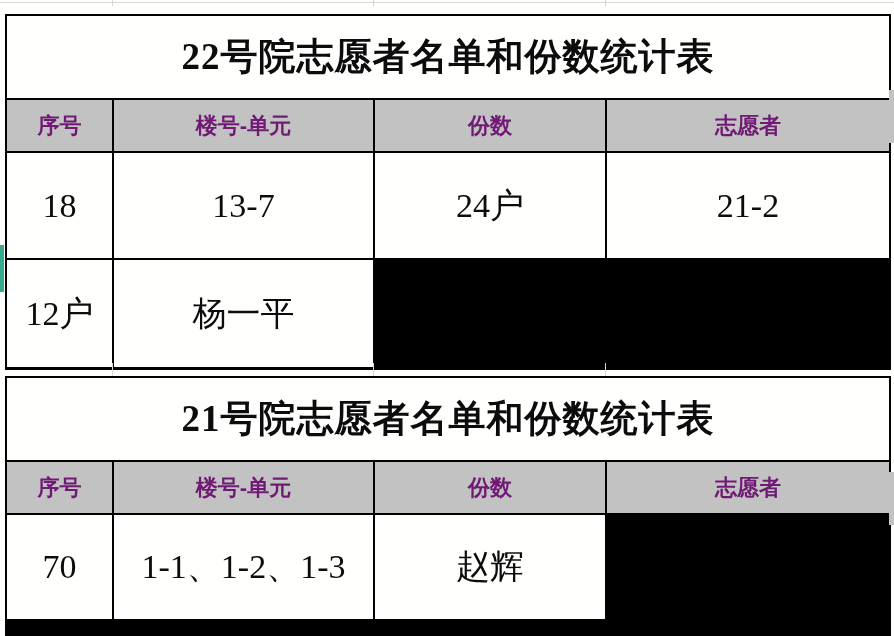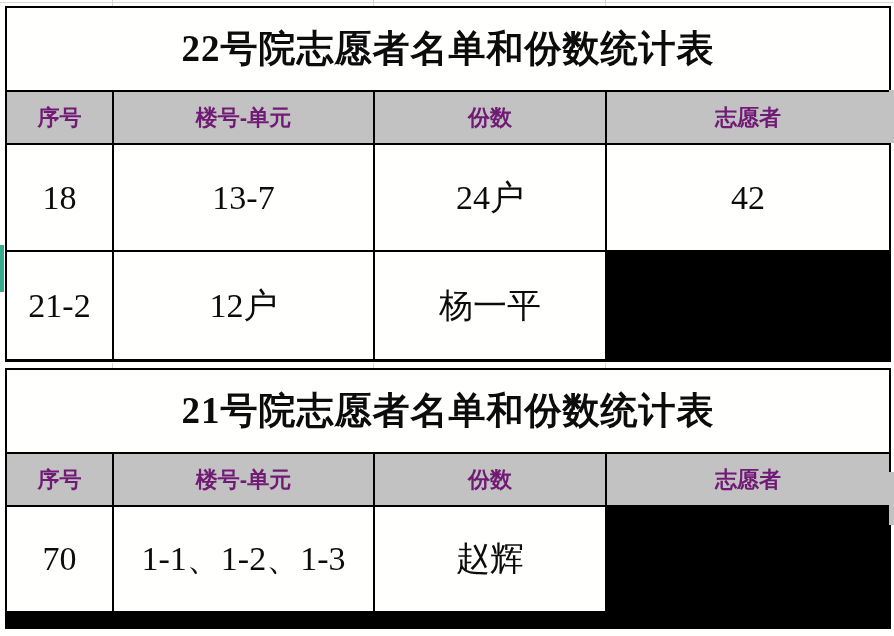--- a/index.html
+++ b/index.html
@@ -27,20 +27,21 @@
   }
   
   .tbl {
     position: absolute;
     left: 5px;
     background: #000000;
     padding: 2px;
     display: grid;
     grid-template-columns: 105px 259px 230px 282px;
     grid-gap: 2px;
+    margin-top: 8px;
   }
   .tbl1 { top: 6px;   grid-template-rows: 82px 51px 105px 107px; padding-bottom: 3px; }
   .tbl2 { top: 368px; grid-template-rows: 82px 51px 104px;       padding-bottom: 18px; }
   .cell {
     background: #fffffe;
     display: flex;
     align-items: center;
     justify-content: center;
     color: #0c0c0c;
   }
@@ -98,21 +99,20 @@
 
     <div class="cell hdr">序号</div>
     <div class="cell hdr">楼号-单元</div>
     <div class="cell hdr">份数</div>
     <div class="cell hdr">志愿者</div>
 
     <div class="cell data">18</div>
     <div class="cell data">13-7</div>
     <div class="cell data">24户</div>
 
-    <div class="cell data">42</div>
     <div class="cell data">21-2</div>
     <div class="cell data">12户</div>
     <div class="cell data">杨一平</div>
   </div>
 
   <div class="vline" style="left:112px; top:363px; height:23px;"></div>
   <div class="vline" style="left:373px; top:363px; height:23px;"></div>
   <div class="vline" style="left:605px; top:363px; height:23px;"></div>
 
   <div class="tbl tbl2">

